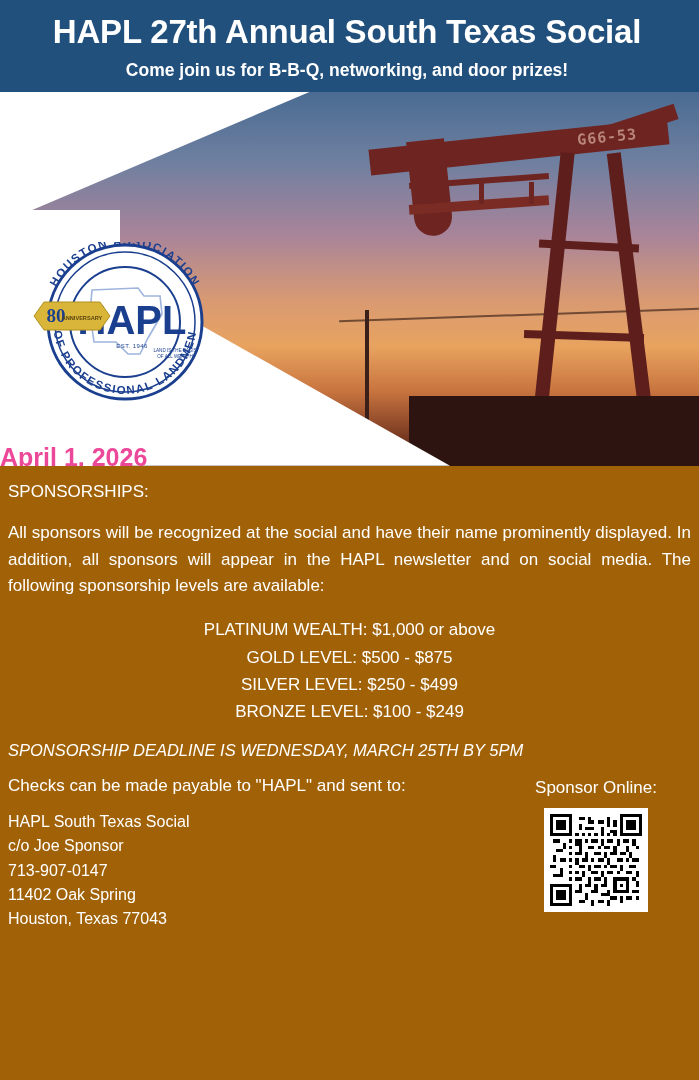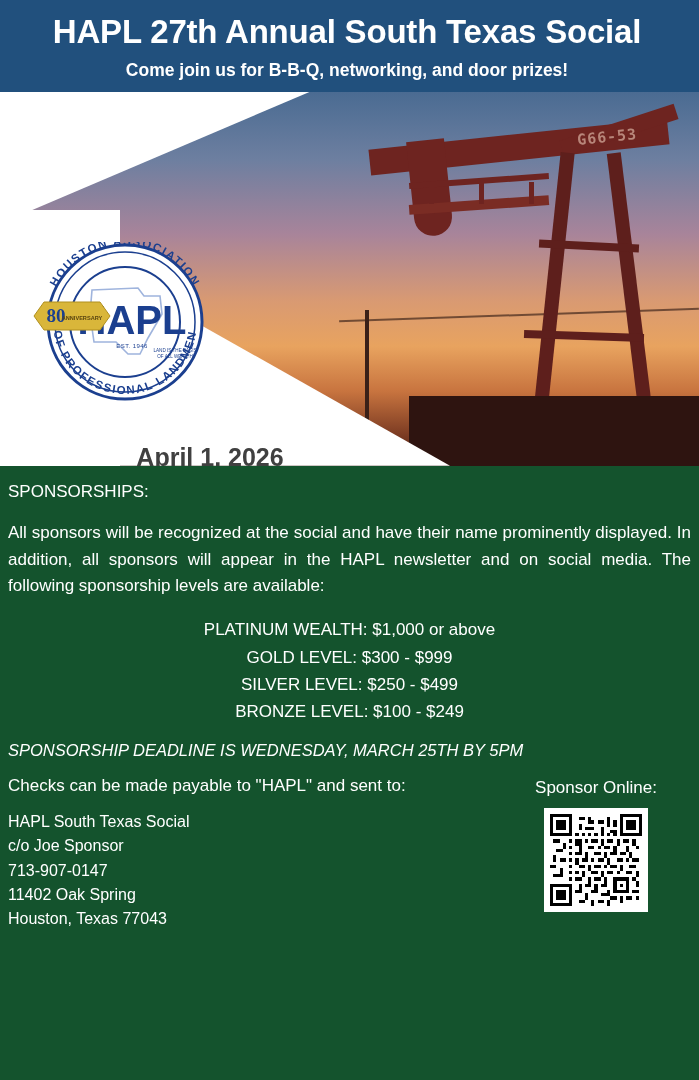--- a/index.html
+++ b/index.html
@@ -177,32 +177,32 @@
     position: absolute;
     left: 20px; top: 150px;
     width: 210px; height: 160px;
   }
   .logo-svg { display: block; }
 
   .event-info {
     position: absolute;
     left: 0; top: 348px;
     width: 420px;
-    text-align: center;
-    color: #404040;
+    text-align: left;
+    color: #ec4899;
   }
   .event-line {
     font-size: 25px;
     font-weight: bold;
     line-height: 1.42;
   }
 
   
   .body {
-    background: #14532d;
+    background: #a16207;
     color: #ffffff;
     padding: 16px 8px 0 8px;
     flex: 1 1 auto;
     position: relative;
   }
   .sponsorships-label {
     font-size: 17px;
     margin-bottom: 18px;
   }
   .intro {
@@ -332,21 +332,21 @@
 
     </div>
   </div>
 
   <div class="body">
     <div class="sponsorships-label">SPONSORSHIPS:</div>
     <div class="intro">All sponsors will be recognized at the social and have their name prominently displayed. In addition, all sponsors will appear in the HAPL newsletter and on social media. The following sponsorship levels are available:</div>
 
     <div class="levels">
       <div>PLATINUM WEALTH: $1,000 or above</div>
-      <div>GOLD LEVEL: $300 - $999</div>
+      <div>GOLD LEVEL: $500 - $875</div>
       <div>SILVER LEVEL: $250 - $499</div>
       <div>BRONZE LEVEL: $100 - $249</div>
     </div>
 
 
     <div class="deadline">SPONSORSHIP DEADLINE IS WEDNESDAY, MARCH 25TH BY 5PM</div>
 
     <div class="bottom">
       <div class="bottom-left">
         <div class="checks">Checks can be made payable to "HAPL" and sent to:</div>

